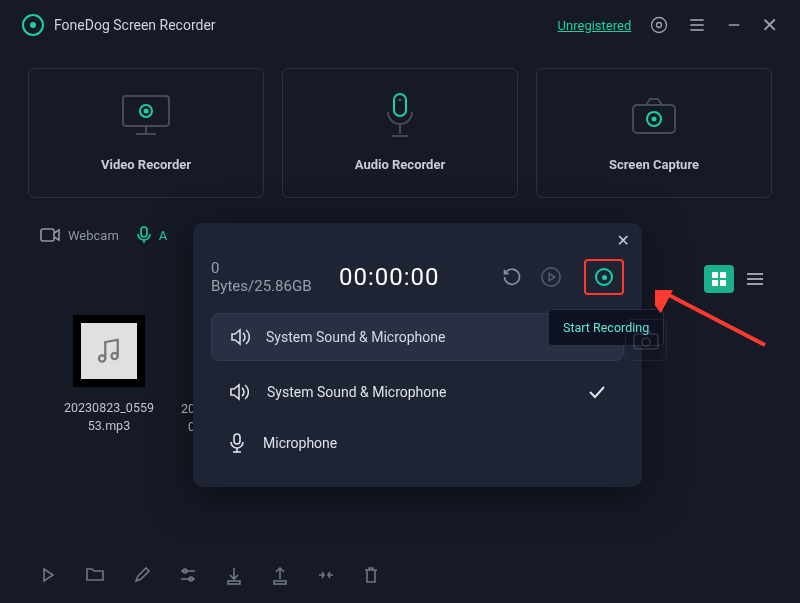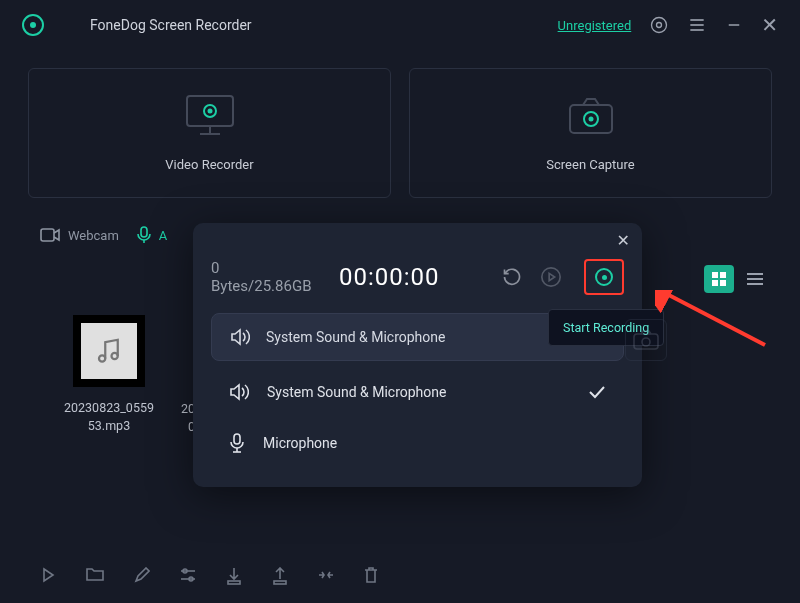--- a/index.html
+++ b/index.html
@@ -2,27 +2,27 @@
 <html><head>
 <meta charset="utf-8">
 <style>
 * { margin:0; padding:0; box-sizing:border-box; font-family:-apple-system,BlinkMacSystemFont,"Segoe UI",Roboto,sans-serif; }
 html,body { width:800px; height:603px; overflow:hidden; }
 body { background:#161a26; position:relative; }
 
 .titlebar { display:flex; align-items:center; height:50px; padding:0 22px; color:#ccc; }
 .logo-circle { width:22px; height:22px; border:2px solid #1ccfa5; border-radius:50%; margin-right:10px; display:flex; align-items:center; justify-content:center; }
 .logo-dot { width:6px; height:6px; background:#1ccfa5; border-radius:50%; }
-.app-title { font-size:14px; color:#cfd3dc;margin-left:36px; }
+.app-title { font-size:14px; color:#cfd3dc; }
 .title-right { margin-left:auto; display:flex; align-items:center; gap:18px; }
 .unreg { color:#1ccfa5; font-size:13px; text-decoration:underline; }
 .icon-btn { color:#9aa0ad; cursor:pointer; display:flex; align-items:center; justify-content:center; }
 .close-x { font-size:20px; line-height:1; color:#9aa0ad; }
 
-.modes { display:flex; gap:18px; padding:18px 28px 0 28px; }
+.modes { display:flex; gap:18px; padding:18px 28px 0 28px;font-weight:bold; }
 .mode-card { flex:1; height:130px; border:1px solid #2a3040; border-radius:6px; display:flex; flex-direction:column; align-items:center; justify-content:center; gap:20px; color:#bcc1cc; }
 .mode-card .big-icon { height:42px; display:flex; align-items:center; justify-content:center; }
 .mode-label { font-size:13px; color:#c8ccd5; }
 
 .tabs-row { display:flex; align-items:center; padding:28px 40px 0 40px; gap:18px; color:#8f96a3; font-size:13px; }
 .tab-item { display:flex; align-items:center; gap:8px; }
 .tab-audio { color:#1ccfa5; }
 
 .view-toggle { position:absolute; top:265px; right:30px; display:flex; gap:6px; align-items:center; }
 .view-btn { width:30px; height:28px; border-radius:4px; display:flex; align-items:center; justify-content:center; color:#9aa0ad; }
@@ -102,20 +102,32 @@
           <line x1="18" y1="41" x2="38" y2="41" stroke="#444a59" stroke-width="2"></line>
           <line x1="28" y1="33" x2="28" y2="41" stroke="#444a59" stroke-width="2"></line>
           <circle cx="28" cy="18" r="6" fill="none" stroke="#1ccfa5" stroke-width="2"></circle>
           <circle cx="28" cy="18" r="2.5" fill="#1ccfa5"></circle>
         </svg>
     </div>
     <div class="mode-label">Video Recorder</div>
   </div>
   <div class="mode-card">
     <div class="big-icon">
+      <svg width="40" height="48" viewBox="0 0 40 48">
+          <rect x="14" y="2" width="12" height="22" rx="6" fill="none" stroke="#1ccfa5" stroke-width="2"></rect>
+          <circle cx="20" cy="8" r="1" fill="#1ccfa5"></circle>
+          <path d="M8 20 a12 12 0 0 0 24 0" fill="none" stroke="#444a59" stroke-width="2"></path>
+          <line x1="20" y1="32" x2="20" y2="42" stroke="#444a59" stroke-width="2"></line>
+          <line x1="12" y1="44" x2="28" y2="44" stroke="#444a59" stroke-width="2"></line>
+        </svg>
+    </div>
+    <div class="mode-label">Audio Recorder</div>
+  </div>
+  <div class="mode-card">
+    <div class="big-icon">
       <svg width="52" height="42" viewBox="0 0 52 42">
           <rect x="5" y="10" width="42" height="28" rx="4" fill="none" stroke="#444a59" stroke-width="2"></rect>
           <path d="M18 10 L22 4 L30 4 L34 10" fill="none" stroke="#444a59" stroke-width="2"></path>
           <circle cx="26" cy="24" r="7" fill="none" stroke="#1ccfa5" stroke-width="2"></circle>
           <circle cx="26" cy="24" r="2.5" fill="#1ccfa5"></circle>
         </svg>
     </div>
     <div class="mode-label">Screen Capture</div>
   </div>
 </div>

